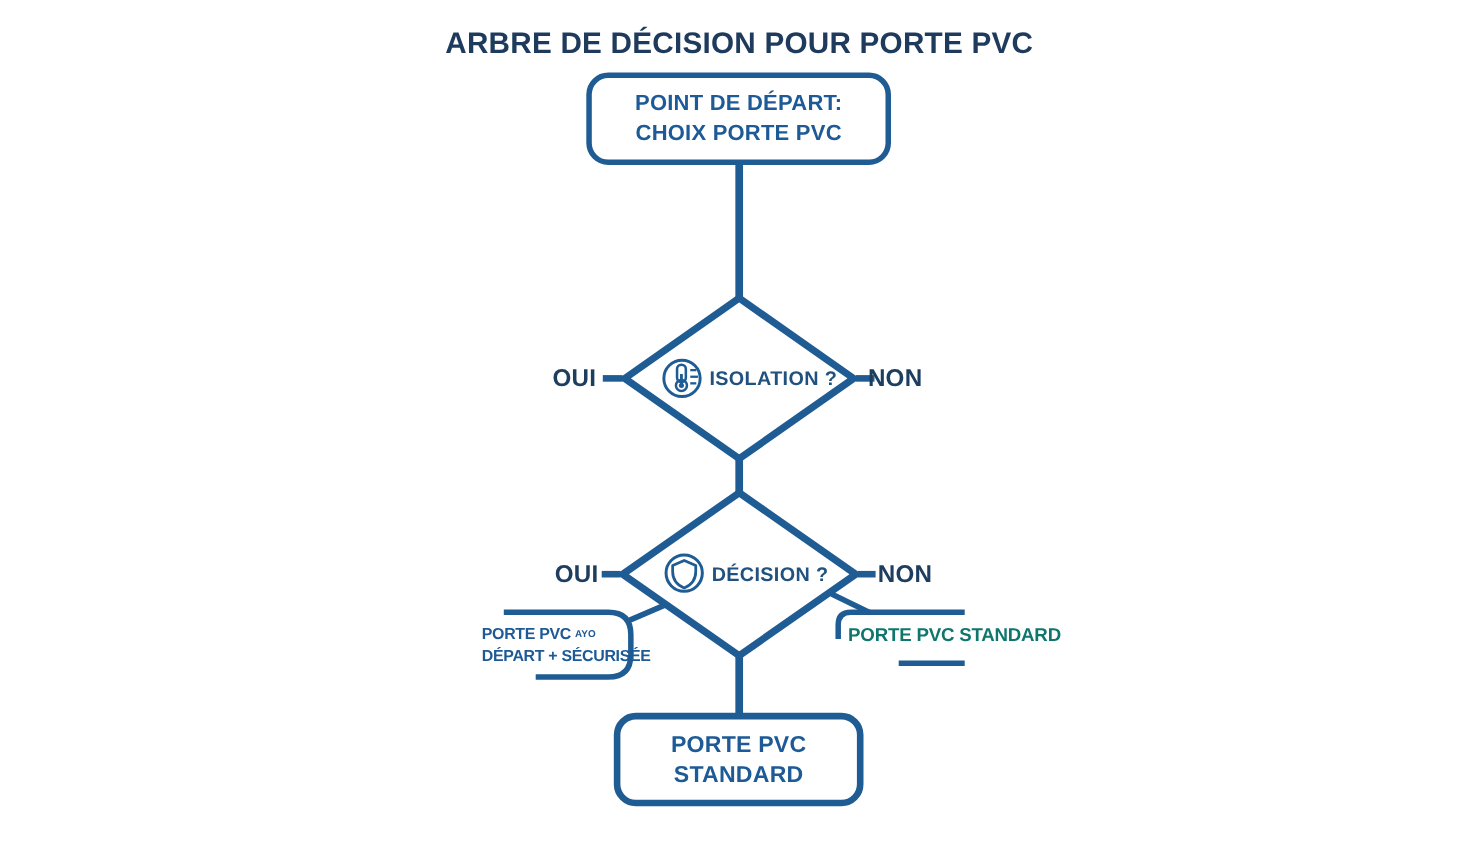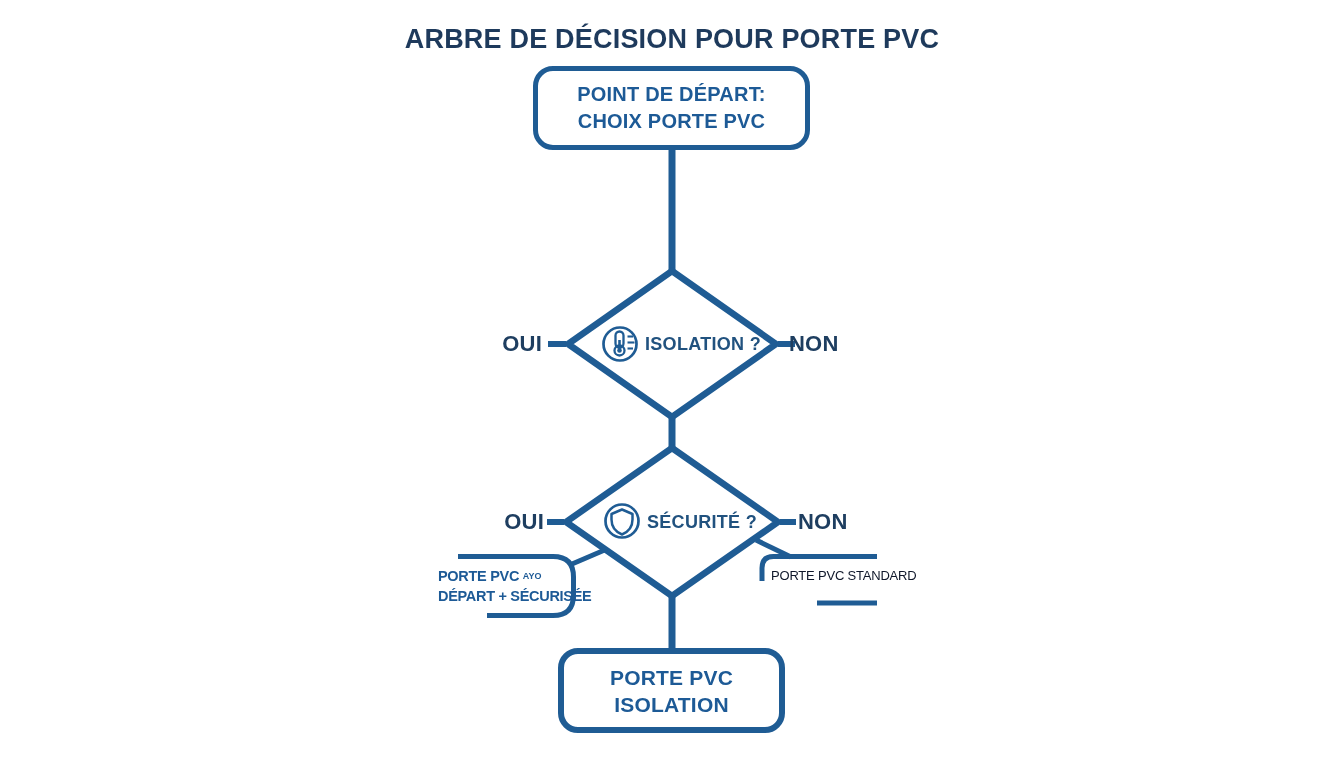--- a/index.html
+++ b/index.html
@@ -25,21 +25,21 @@
   }
   .branch-label{
     font-size:22px;font-weight:800;color:#1e3e60;letter-spacing:.2px;line-height:22px;
   }
   .outcome-left{
     left:438px;top:567px;width:134px;text-align:left;
     color:#1d5a96;font-weight:bold;font-size:14.5px;line-height:19.5px;letter-spacing:-.3px;white-space:nowrap;
   }
   .artifact{font-size:9px;letter-spacing:0;vertical-align:2px;}
   .outcome-right{
-    left:771px;top:568px;color:#0f172a;font-weight:normal;font-size:13px;letter-spacing:-.2px;white-space:nowrap;
+    left:771px;top:568px;color:#0f766e;font-weight:bold;font-size:17px;letter-spacing:-.2px;white-space:nowrap;
   }
 </style>
 </head>
 <body>
 
 <div id="canvas">
 
   <svg id="flow-svg" viewBox="0 0 1344 768">
 
     <line x1="672" y1="149" x2="672" y2="276" stroke="#1f5c94" stroke-width="7"></line>
@@ -82,29 +82,29 @@
     <span>POINT DE DÉPART:</span>
     <span>CHOIX PORTE PVC</span>
   </div>
 
   <div class="abs page-title">ARBRE DE DÉCISION POUR PORTE PVC</div>
 
   <div class="abs diamond-label" style="left:645px;top:333px;">ISOLATION ?</div>
   <div class="abs branch-label" style="left:500px;top:333px;width:42px;text-align:right;">OUI</div>
   <div class="abs branch-label" style="left:789px;top:333px;">NON</div>
 
-  <div class="abs diamond-label" style="left:647px;top:511px;">SÉCURITÉ ?</div>
+  <div class="abs diamond-label" style="left:647px;top:511px;">DÉCISION ?</div>
   <div class="abs branch-label" style="left:502px;top:511px;width:42px;text-align:right;">OUI</div>
   <div class="abs branch-label" style="left:798px;top:511px;">NON</div>
 
   <div class="abs outcome-left">
     <div><span>PORTE PVC</span> <span class="artifact">AYO</span></div>
     <div>DÉPART + SÉCURISÉE</div>
   </div>
 
   <div class="abs outcome-right">PORTE PVC STANDARD</div>
 
   <div class="abs node-box end-box">
     <span>PORTE PVC</span>
-    <span>ISOLATION</span>
+    <span>STANDARD</span>
   </div>
 
 </div>
 
 </body></html>

